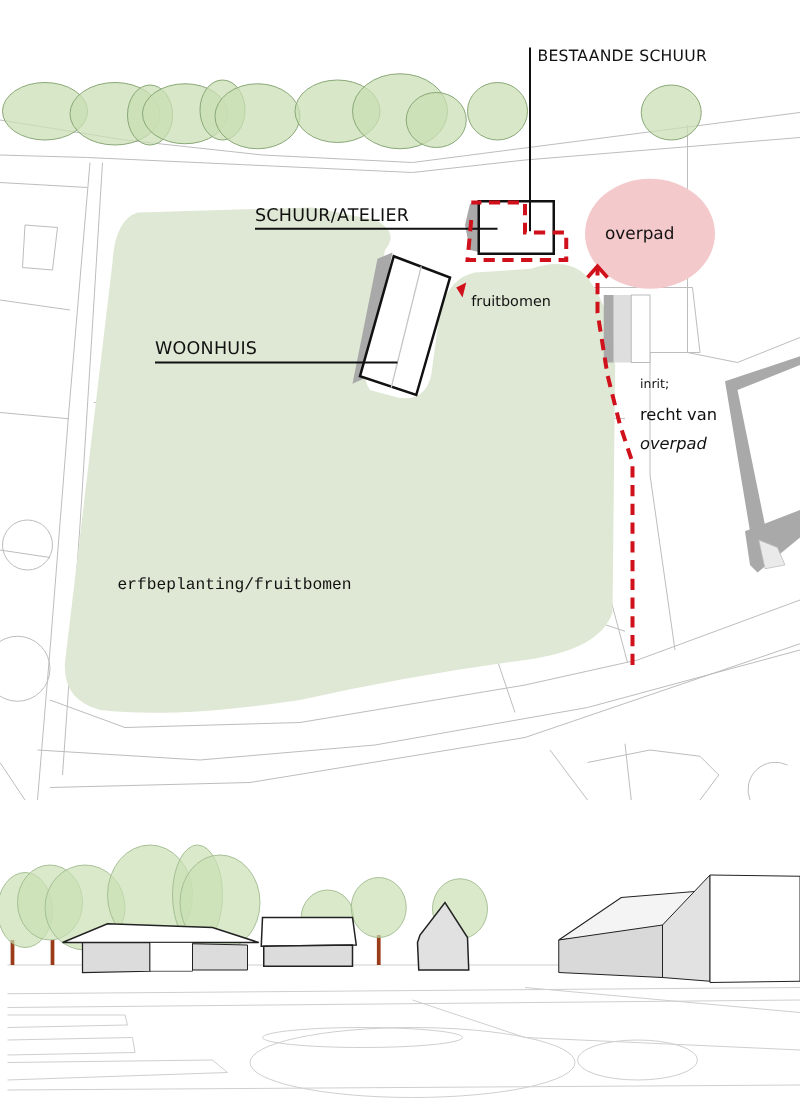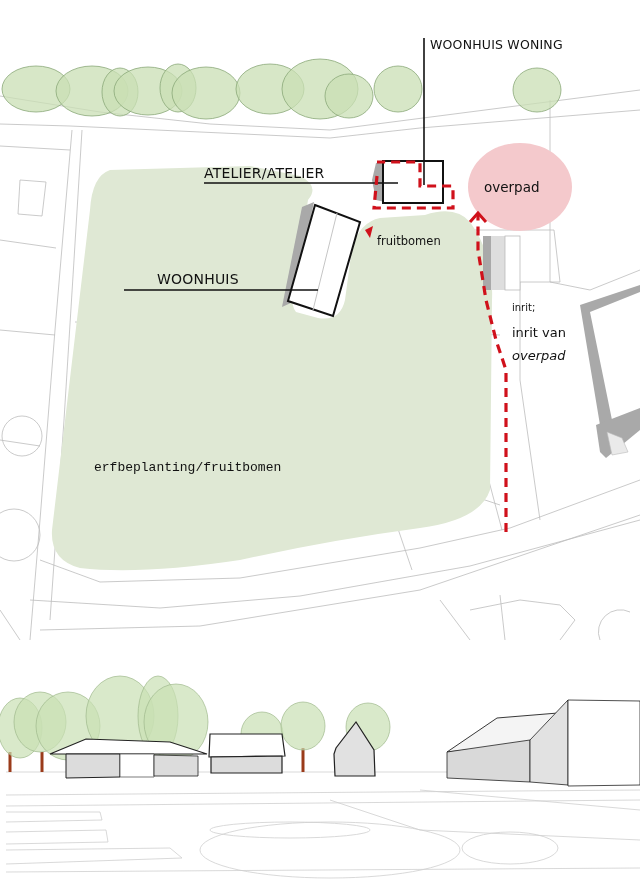--- a/index.html
+++ b/index.html
@@ -145,21 +145,21 @@
 
     <polygon points="334,754 336,748 356,722 374,750 375,776 335,776" fill="#e1e1e1"></polygon>
 
     <polygon points="447,752 497,718 558,713 560,740" fill="#f4f4f4" stroke-width="0.9"></polygon>
     <polygon points="447,752 530,740 530,782 447,778" fill="#d9d9d9" stroke-width="0.8"></polygon>
     <polygon points="530,740 568,700 568,785 530,782" fill="#e2e2e2" stroke-width="0.8"></polygon>
     <polygon points="568,700 640,701 640,785 568,786" fill="#fff" stroke-width="0.8"></polygon>
   </g>
 </svg>
 
-<div class="lbl caps" style="left:430px;top:39px;font-size:12.5px;">WOONHUIS WONING</div>
-<div class="lbl caps" style="left:204px;top:166px;font-size:14px;">ATELIER/ATELIER</div>
-<div class="lbl caps" style="left:124px;top:272px;font-size:14px;margin-left:33px;">WOONHUIS</div>
+<div class="lbl caps" style="left:430px;top:39px;font-size:12.5px;">BESTAANDE SCHUUR</div>
+<div class="lbl caps" style="left:204px;top:166px;font-size:14px;">SCHUUR/ATELIER</div>
+<div class="lbl caps" style="left:124px;top:272px;font-size:14px;">WOONHUIS</div>
 <div class="lbl small" style="left:377px;top:236px;font-size:11.5px;">fruitbomen</div>
 <div class="lbl med" style="left:484px;top:181px;font-size:13.5px;">overpad</div>
 <div class="lbl med" style="left:512px;top:303px;font-size:10px;">inrit;</div>
-<div class="lbl med" style="left:512px;top:326px;font-size:13px;">inrit van</div>
+<div class="lbl med" style="left:512px;top:326px;font-size:13px;">recht van</div>
 <div class="lbl med" style="left:512px;top:349px;font-size:13px;font-style:italic;">overpad</div>
 <div class="lbl med" style="left:94px;top:461px;font-size:13px;font-family:Liberation Mono, monospace;">erfbeplanting/fruitbomen</div>
 
 </body></html>

